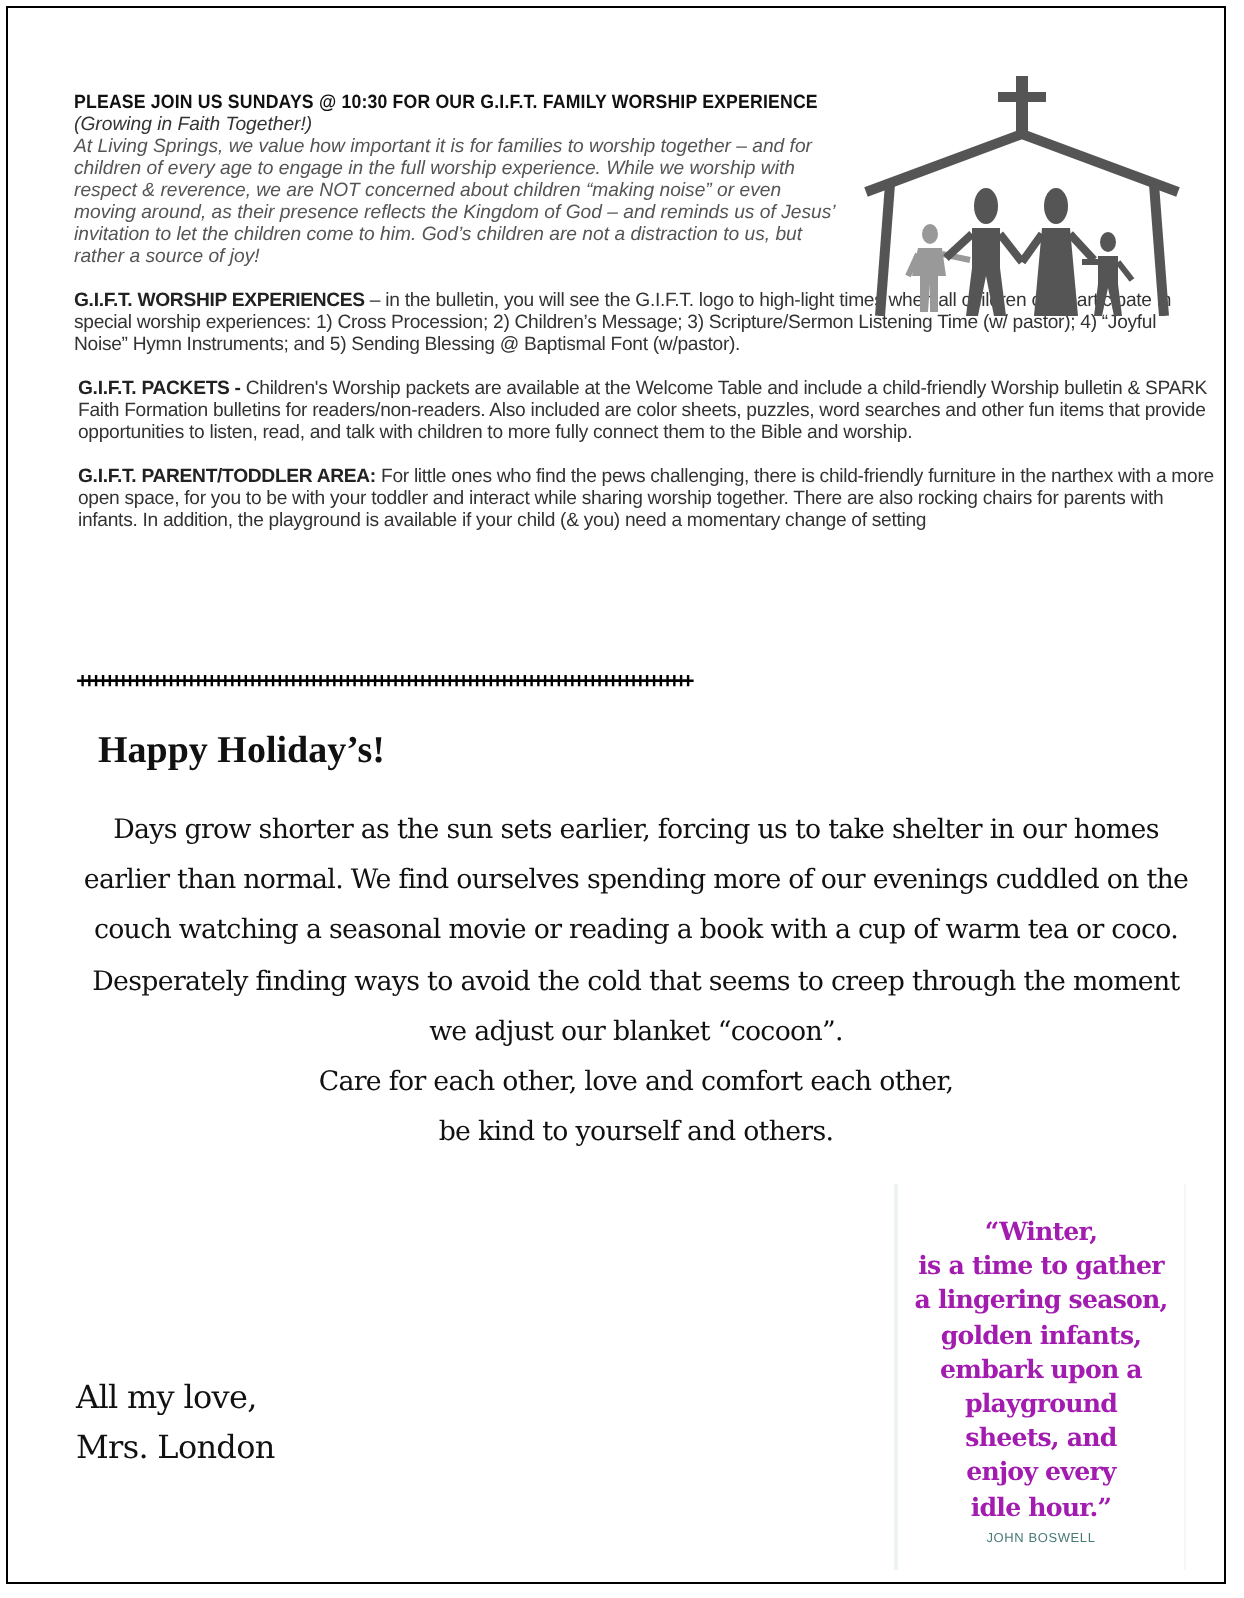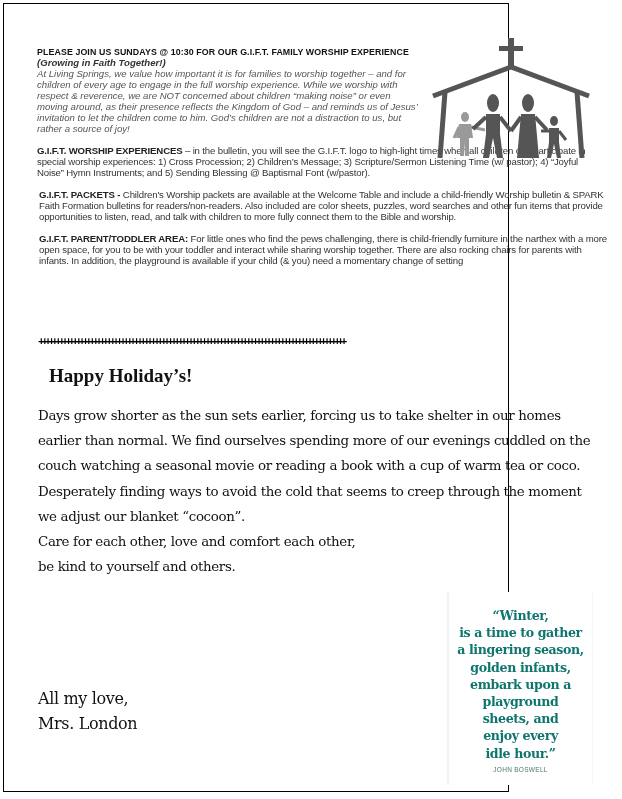--- a/index.html
+++ b/index.html
@@ -1,31 +1,31 @@
 <!DOCTYPE html>
 <html><head>
 <meta charset="utf-8">
 <style>
   html, body { margin: 0; padding: 0; background: #ffffff; }
   body { width: 622px; height: 799px; position: relative; overflow: hidden; }
   .page {
-    position: absolute; left: 3px; top: 3px; width: 506px; height: 789px;
+    position: absolute; left: 3px; top: 3px; width: 610px; height: 789px;
     border: 1px solid #000; box-sizing: border-box; background: #fff; padding-left: 10px;
   }
   .top-section {
     position: absolute; left: 33px; top: 42px; width: 572px;
     font-family: "Liberation Sans", sans-serif; font-size: 9.6px; line-height: 11px;
     color: #333;
   }
   .headline {
     font-family: "Liberation Sans", sans-serif; font-weight: bold; font-size: 9.6px;
     letter-spacing: 0.1px; color: #111; transform: scaleX(0.92); transform-origin: left;
     white-space: nowrap; width: 400px;
   }
-  .subhead { font-style: italic; font-weight: bold; color: #333; }
+  .subhead { font-style: italic; font-weight: normal; color: #333; }
   .intro { font-style: italic; color: #555; width: 385px; }
   .gift-block { margin-top: 11px; color: #333; letter-spacing: -0.15px; }
   .gift-block .lbl { font-weight: bold; color: #222; }
   .gift-block.first { width: 550px; }
   .gift-block.indent { padding-left: 2px; }
   .logo {
     position: absolute; left: 425px; top: 30px; width: 165px; height: 124px;
   }
   .plus-line {
     position: absolute; left: 34px; top: 332px; width: 534px; height: 12px;
@@ -34,35 +34,35 @@
   }
   .holiday-title {
     position: absolute; left: 45px; top: 361px;
     font-family: "Liberation Serif", serif; font-weight: bold; font-size: 19px; color: #111;
   }
   .body-text {
     position: absolute; left: 34px; top: 399px; width: 560px;
     font-family: "DejaVu Serif", serif; font-size: 13.4px; line-height: 25.2px; color: #111;
     letter-spacing: -0.35px;
   }
-  .body-text p { margin: 0; }
+  .body-text p { margin: 0; text-align: center; }
   .signoff {
     position: absolute; left: 34px; top: 682px;
     font-family: "DejaVu Serif", serif; font-size: 16px; line-height: 25.2px; color: #111;
     letter-spacing: -0.35px;
   }
   .quote-box {
     position: absolute; left: 443px; top: 588px; width: 143px; height: 193px;
     background: #ffffff; border-left: 2px solid #eef4f4; border-right: 1px solid #f4f7f7;
     text-align: center;
   }
   .quote-text {
     margin-top: 15px;
     font-family: "DejaVu Serif", serif; font-weight: bold; font-size: 12.6px; line-height: 17.2px;
-    color: #0f766e; letter-spacing: -0.4px;
+    color: #a21caf; letter-spacing: -0.4px;
   }
   .quote-author {
     margin-top: 4px;
     font-family: "Liberation Sans", sans-serif; font-size: 6.5px; letter-spacing: 0.3px; color: #4a7a76;
   }
 </style>
 </head>
 <body>
 
 <div class="page">

